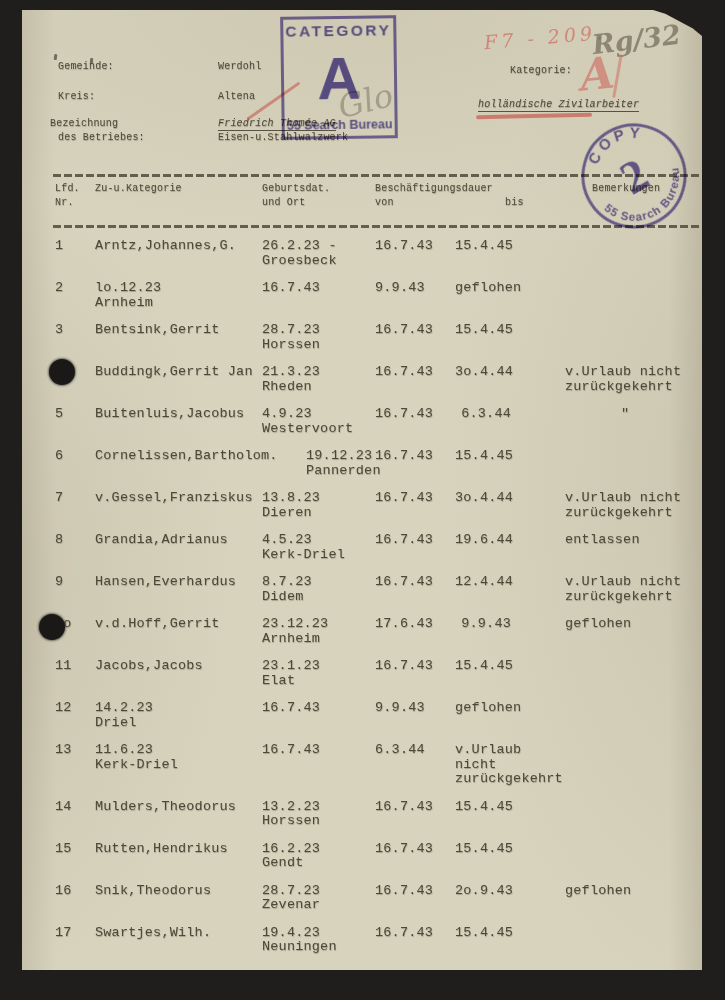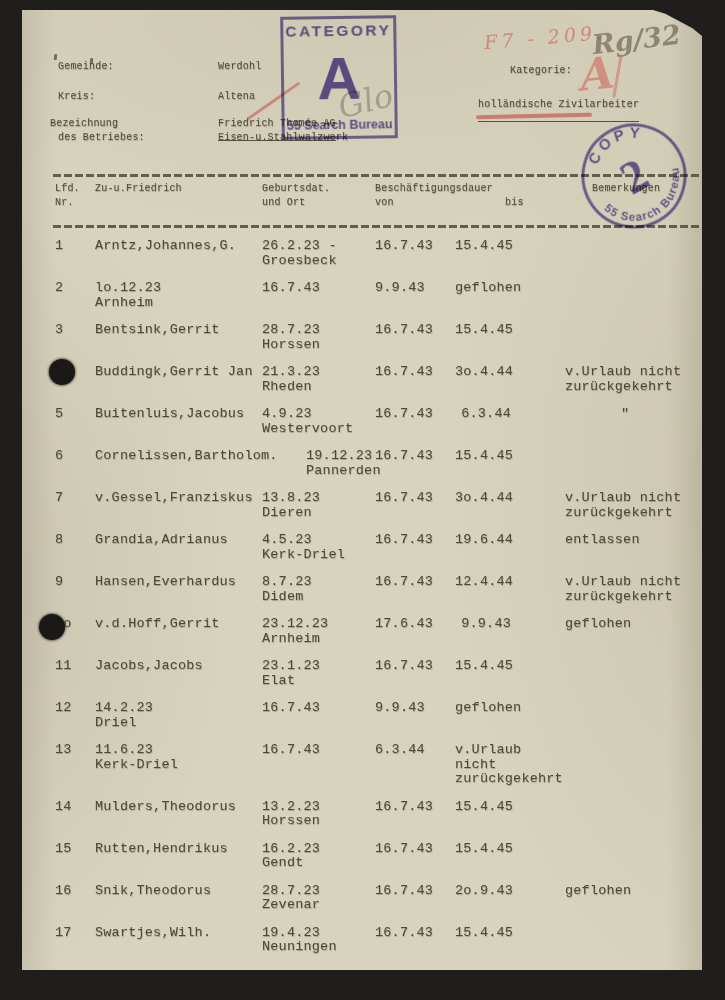--- a/index.html
+++ b/index.html
@@ -20,21 +20,21 @@
       radial-gradient(60% 80% at 104% 50%, rgba(125,115,88,.13), transparent 70%),
       radial-gradient(50% 60% at -4% 60%, rgba(125,115,88,.14), transparent 70%),
       linear-gradient(90deg, rgba(90,82,60,.13), transparent 5%, transparent 95%, rgba(90,82,60,.16));
   }
   
   .typ{
     position:absolute;font-size:10px;line-height:14.5px;color:#4e4839;
     letter-spacing:.2px;white-space:nowrap;
     text-shadow:.5px .5px .7px rgba(78,72,57,.35);
   }
-  .u{border-bottom:1.6px solid rgba(74,68,54,.9);padding-bottom:11px;}
+  .u{border-bottom:1.6px solid rgba(74,68,54,.9);padding-bottom:1px;font-style:italic;}
 
   
   .p-gem-l{left:36px;top:50px}   .p-gem-v{left:196px;top:50px}
   .p-kre-l{left:36px;top:80px}   .p-kre-v{left:196px;top:80px}
   .p-bet-l1{left:28px;top:107px} .p-bet-l2{left:36px;top:121px}
   .p-bet-v1{left:196px;top:107px}.p-bet-v2{left:196px;top:121px}
   .p-kat-l{left:488px;top:54px}  .p-kat-v{left:456px;top:88px}
 
   
   .rule{position:absolute;left:31px;width:647px;height:2.6px;
@@ -115,21 +115,21 @@
   <div class="typ p-bet-v1"><span class="u">Friedrich Thomée AG</span></div>
   <div class="typ p-bet-v2">Eisen-u.Stahlwalzwerk</div>
   <div class="typ p-kat-l">Kategorie:</div>
   <div class="typ p-kat-v"><span class="u">holländische Zivilarbeiter</span></div>
 
   <div class="rule rule1"></div>
   <div class="rule rule2"></div>
 
   <div class="typ h-lfd1">Lfd.</div>
   <div class="typ h-lfd2">Nr.</div>
-  <div class="typ h-name">Zu-u.Friedrich</div>
+  <div class="typ h-name">Zu-u.Kategorie</div>
   <div class="typ h-geb1">Geburtsdat.</div>
   <div class="typ h-geb2">und Ort</div>
   <div class="typ h-dau">Beschäftigungsdauer</div>
   <div class="typ h-von">von</div>
   <div class="typ h-bis">bis</div>
   <div class="typ h-bem">Bemerkungen</div>
 
   <div class="tbody">
       <div class="trow">
         <div class="c-nr">1</div>

